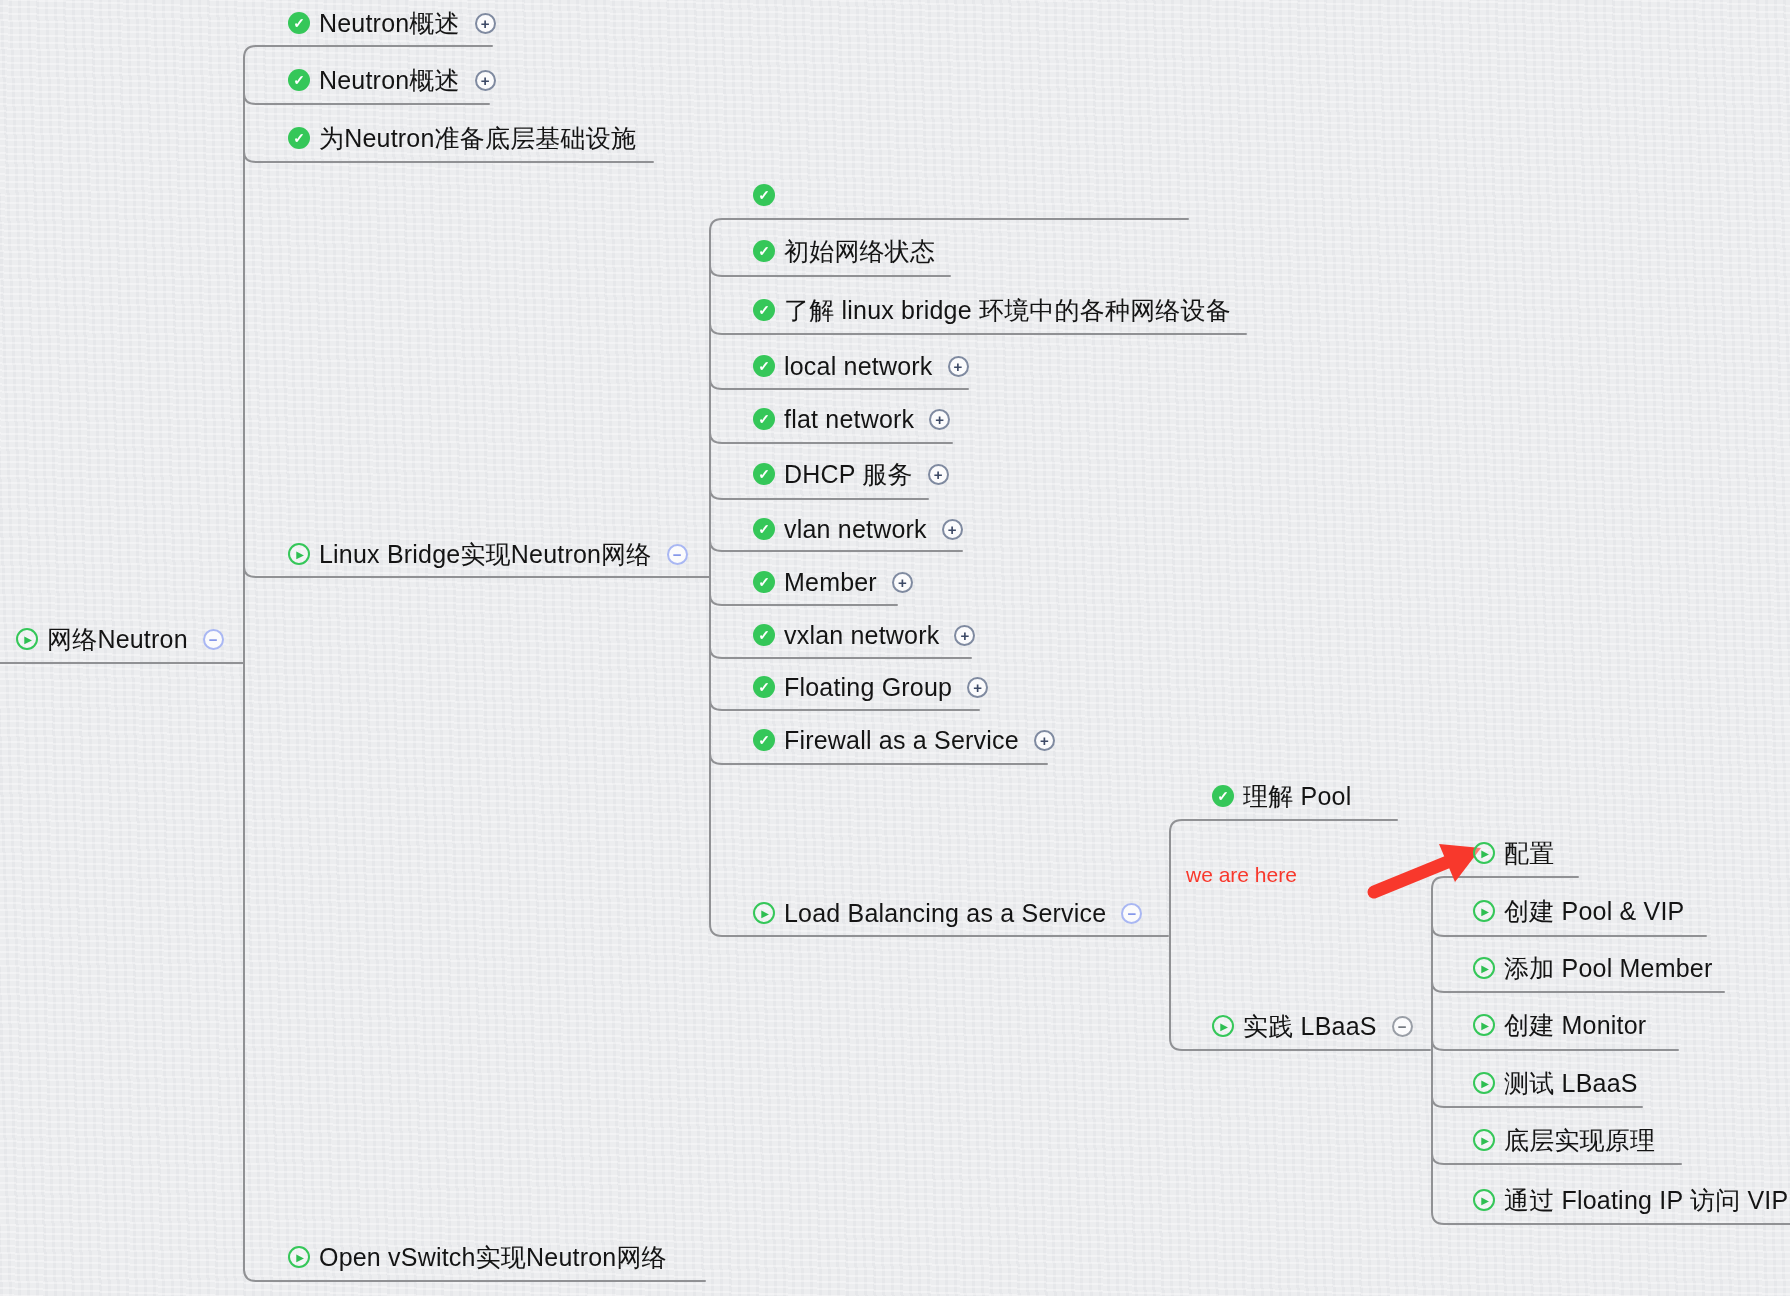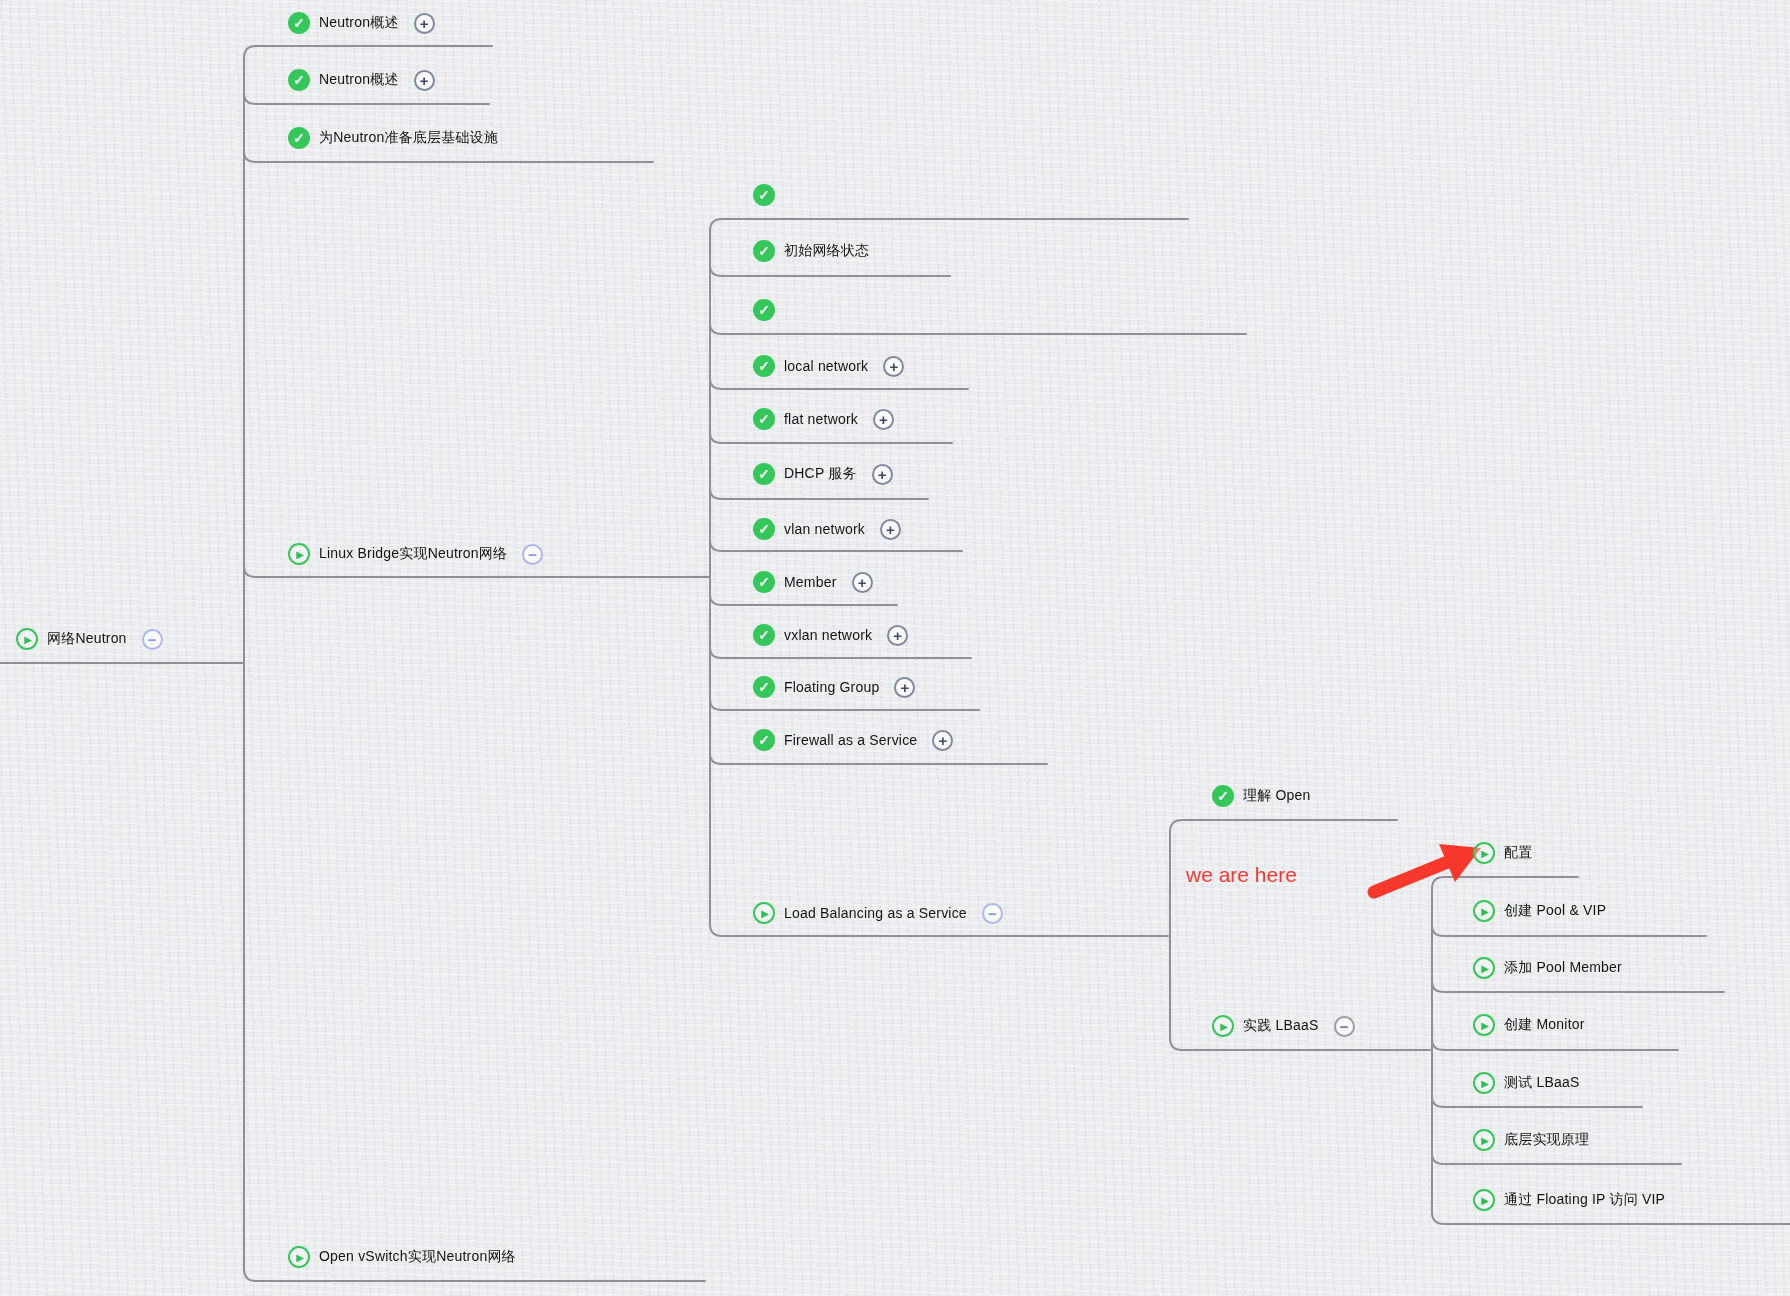--- a/index.html
+++ b/index.html
@@ -9,21 +9,21 @@
     background-image:
       repeating-linear-gradient(2deg, rgba(255,255,255,0.35) 0 2px, rgba(0,0,0,0) 2px 7px),
       repeating-linear-gradient(88deg, rgba(176,180,190,0.10) 0 3px, rgba(0,0,0,0) 3px 9px);
     font-family:"Liberation Sans",sans-serif;
   }
   svg.lines{position:absolute;left:0;top:0;}
   .node{position:absolute;display:flex;align-items:center;height:32px;}
   .ic{width:22px;height:22px;border-radius:50%;display:flex;align-items:center;justify-content:center;flex:0 0 auto;box-sizing:border-box;}
   .ic.check{background:#35c759;color:#ffffff;font-size:14px;font-weight:700;}
   .ic.play{border:2px solid #35c759;color:#2fbf52;background:rgba(255,255,255,0.35);font-size:10px;padding-left:2px;}
-  .lbl{margin-left:9px;font-size:14px;color:#141414;white-space:nowrap;letter-spacing:0.2px;}
+  .lbl{margin-left:9px;font-size:25px;color:#141414;white-space:nowrap;letter-spacing:0.2px;}
   .btn{margin-left:15px;width:21px;height:21px;border-radius:50%;display:flex;align-items:center;justify-content:center;box-sizing:border-box;font-size:15px;line-height:1;cursor:pointer;background:rgba(252,252,253,0.92);flex:0 0 auto;}
   .btn.plus{border:2px solid #7f8aa0;color:#3c4966;font-weight:700;}
   .btn.minus-blue{border:2px solid #a9b7f3;color:#8093e9;font-weight:700;}
   .btn.minus-gray{border:2px solid #999ea6;color:#6f747c;font-weight:700;}
   .annotation{position:absolute;left:1186px;top:863px;font-size:21px;color:#f8382c;white-space:nowrap;}
 </style>
 </head>
 <body>
 
 <div class="canvas">
@@ -92,20 +92,21 @@
 
   <div class="node" style="left:753px;top:179px">
     <span class="ic check">✓</span>
   </div>
   <div class="node" style="left:753px;top:235px">
     <span class="ic check">✓</span>
     <span class="lbl">初始网络状态</span>
   </div>
   <div class="node" style="left:753px;top:294px">
     <span class="ic check">✓</span>
+    <span class="lbl">了解 linux bridge 环境中的各种网络设备</span>
   </div>
   <div class="node" style="left:753px;top:350px">
     <span class="ic check">✓</span>
     <span class="lbl">local network</span>
     <span class="btn plus">+</span>
   </div>
   <div class="node" style="left:753px;top:403px">
     <span class="ic check">✓</span>
     <span class="lbl">flat network</span>
     <span class="btn plus">+</span>
@@ -141,21 +142,21 @@
     <span class="btn plus">+</span>
   </div>
   <div class="node" style="left:753px;top:897px">
     <span class="ic play">▶</span>
     <span class="lbl">Load Balancing as a Service</span>
     <span class="btn minus-blue">−</span>
   </div>
 
   <div class="node" style="left:1212px;top:780px">
     <span class="ic check">✓</span>
-    <span class="lbl">理解 Open</span>
+    <span class="lbl">理解 Pool</span>
   </div>
   <div class="node" style="left:1212px;top:1010px">
     <span class="ic play">▶</span>
     <span class="lbl">实践 LBaaS</span>
     <span class="btn minus-gray">−</span>
   </div>
 
   <div class="node" style="left:1473px;top:837px">
     <span class="ic play">▶</span>
     <span class="lbl">配置</span>

